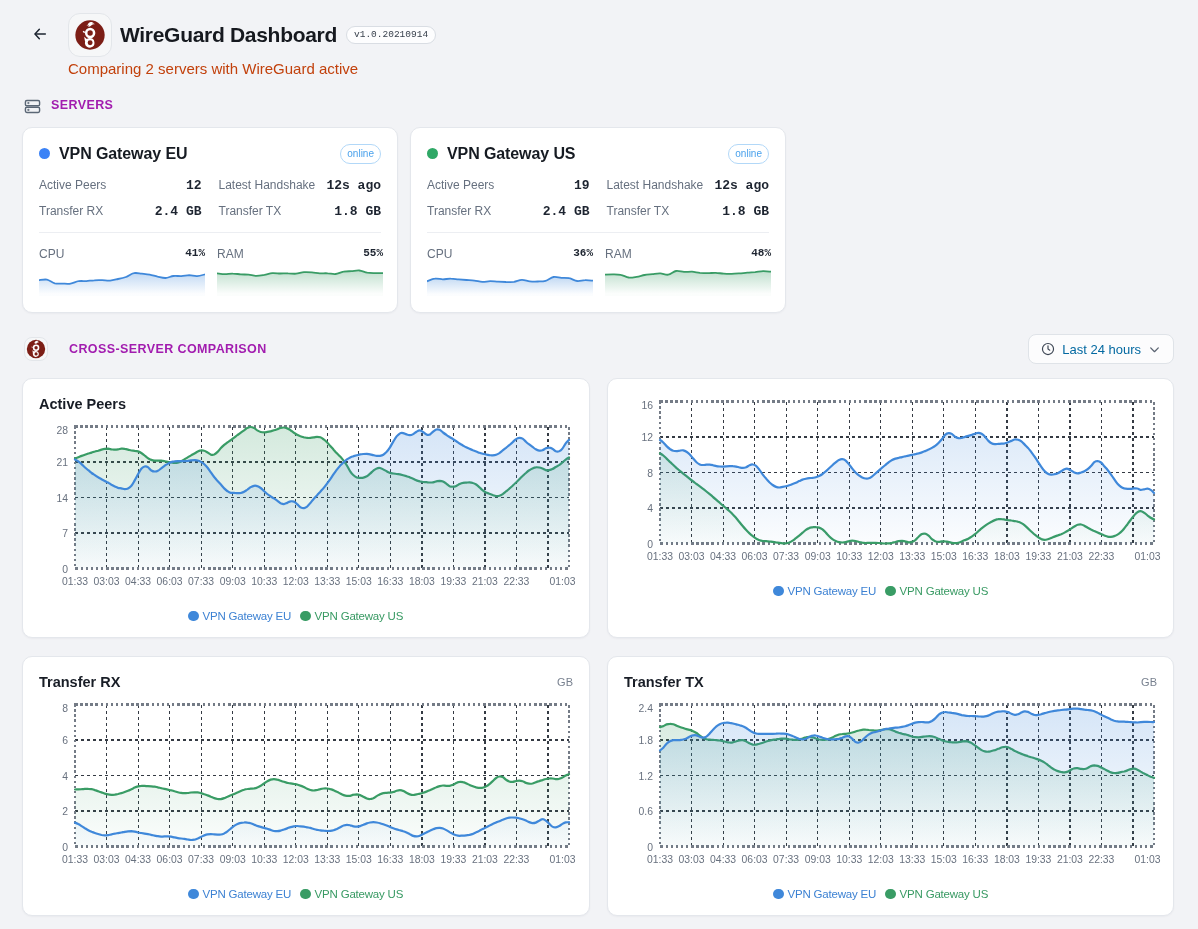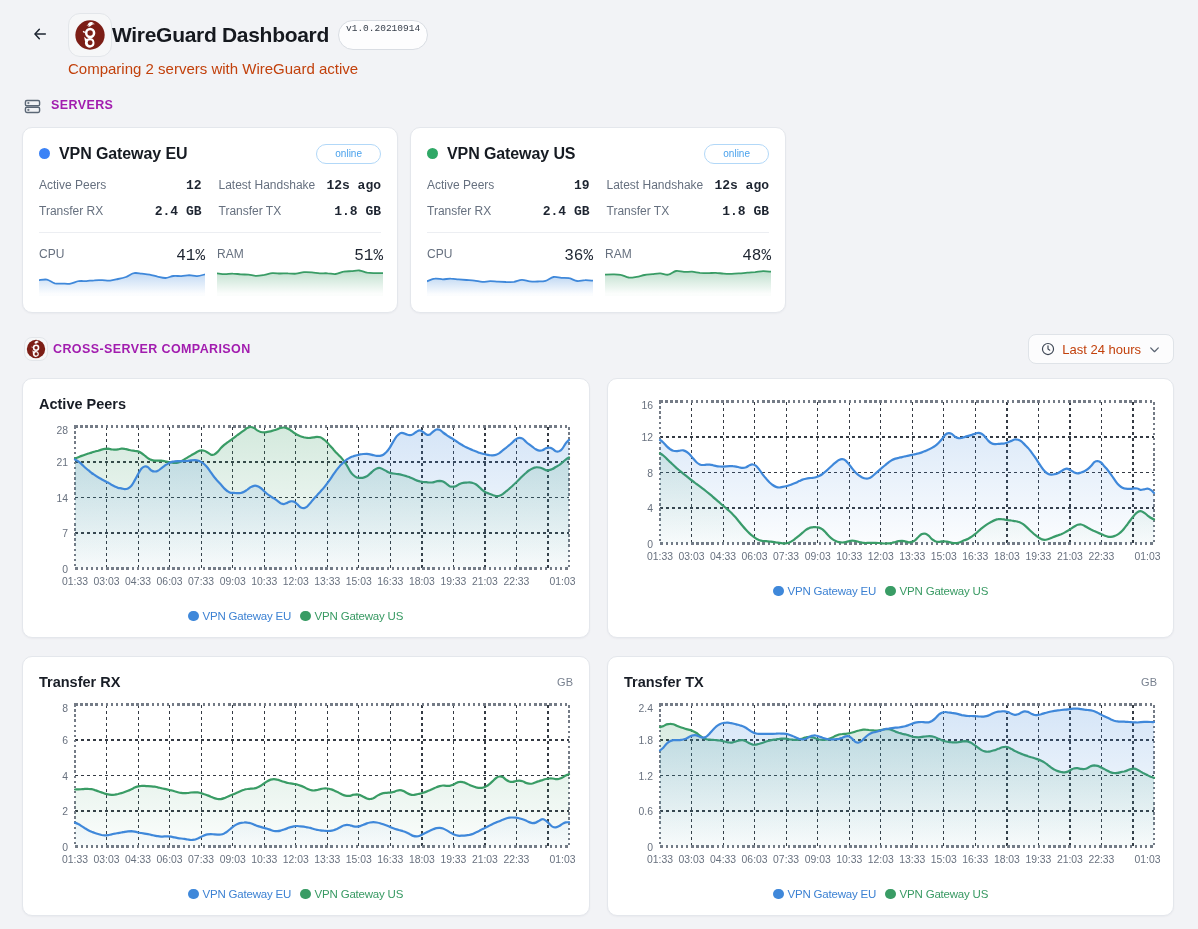--- a/index.html
+++ b/index.html
@@ -2,45 +2,45 @@
 <html><head><meta charset="utf-8"><title>WireGuard Dashboard</title>
 <style>
 * { margin:0; padding:0; box-sizing:border-box; }
 body { background:#f2f3f6; font-family:"Liberation Sans",sans-serif; width:1198px; height:929px; overflow:hidden; }
 .page { padding:13px 24px 0 22px; }
 .hdr { display:flex; align-items:flex-start; }
 .back { margin:13px 0 0 10px; width:16px; flex:none; }
 .hdr-block { margin-left:20px; }
 .hdr-row { display:flex; align-items:center; height:44px; }
 .logo-box { width:44px; height:44px; background:#f6f7f8; border:1px solid #e3e6ea; border-radius:12px; display:flex; align-items:center; justify-content:center; flex:none; }
-.title { font-size:21px; font-weight:700; color:#16191f; letter-spacing:-0.3px; }
-.ver { margin-left:9px; font-family:"Liberation Mono",monospace; font-size:9.5px; color:#39414d; border:1px solid #d9dde3; border-radius:999px; padding:2px 7px 15px; background:#fdfdfe; margin-top:0; }
+.title { font-size:21px; font-weight:700; color:#16191f; letter-spacing:-0.3px; margin-left:8px; }
+.ver { margin-left:9px; font-family:"Liberation Mono",monospace; font-size:9.5px; color:#39414d; border:1px solid #d9dde3; border-radius:999px; padding:2px 7px 3px; background:#fdfdfe; margin-top:0; }
 .subtitle { margin-top:3px; font-size:15px; color:#c2410c; }
 .sec-hdr { display:flex; align-items:center; gap:10px; margin:18px 0 12px 2px; }
 .sec-txt { font-size:12.5px; font-weight:700; letter-spacing:0.4px; color:#a21caf; }
 .icon-box-sm { width:24px; height:24px; background:#f6f7f8; border:1px solid #e3e6ea; border-radius:8px; display:flex; align-items:center; justify-content:center; }
 .server-row { display:flex; gap:12px; }
 .server-card { width:376px; height:186px; background:#fff; border:1px solid #e4e7ec; border-radius:10px; padding:16px; box-shadow:0 1px 2px rgba(16,24,40,0.04); }
 .sc-head { display:flex; align-items:center; margin-top:0; height:19px; }
 .sc-dot { width:11px; height:11px; border-radius:50%; margin-right:9px; }
 .sc-name { font-size:16px; letter-spacing:-0.4px; font-weight:700; color:#161b22; flex:1; letter-spacing:-0.1px; }
-.badge-online { font-size:10px; color:#4ba2ec; border:1.5px solid #b2d8f8; border-radius:999px; padding:2px 18px 3px; line-height:13px; }
+.badge-online { font-size:10px; color:#4ba2ec; border:1.5px solid #b2d8f8; border-radius:999px; padding:2px 6px 3px; line-height:13px; }
 .sc-stats { display:grid; grid-template-columns:1fr 1fr; column-gap:17px; row-gap:11px; margin-top:15px; }
 .stat { display:flex; justify-content:space-between; align-items:baseline; height:15px; line-height:15px; }
 .slabel { font-size:12px; color:#66707f; line-height:15px; }
 .sval { font-family:"Liberation Mono",monospace; font-size:13px; font-weight:700; color:#1d2430; line-height:15px; }
 .sc-div { border-top:1px solid #eceef2; margin-top:13px; }
 .sc-sparks { display:flex; gap:12px; margin-top:14px; }
 .spark { width:166px; }
 .spark-head { display:flex; justify-content:space-between; height:15px; margin-bottom:0; }
-.spct { font-family:"Liberation Mono",monospace; font-size:16px; font-weight:400; color:#1d2430; }
-.cmp-hdr { display:flex; align-items:center; gap:5px; margin:21px 0 14px 2px; }
+.spct { font-family:"Liberation Mono",monospace; font-size:11px; font-weight:700; color:#1d2430; }
+.cmp-hdr { display:flex; align-items:center; gap:21px; margin:21px 0 14px 2px; }
 .cmp-spacer { flex:1; }
 .dropdown { display:flex; align-items:center; gap:7px; background:#fcfcfd; border:1px solid #dfe3e8; border-radius:8px; padding:0 12px; height:30px; }
-.dropdown .dtxt { font-size:13px; color:#c2410c; }
+.dropdown .dtxt { font-size:13px; color:#0369a1; }
 .charts { display:grid; grid-template-columns:568px 567px; gap:18px 17px; }
 .chart-card { background:#fff; border:1px solid #e4e7ec; border-radius:10px; padding:16px; height:260px; box-shadow:0 1px 2px rgba(16,24,40,0.04); }
 .chart-head { display:flex; justify-content:space-between; align-items:center; height:17px; margin-bottom:8px; }
 .chart-title { font-size:14.5px; font-weight:700; color:#181d26; }
 .unit { font-size:11px; color:#78818f; }
 .legend { display:flex; justify-content:flex-start; padding-left:149px; gap:9px; margin-top:18px; }
 .leg-item { display:flex; align-items:center; gap:4px; font-size:11.5px; letter-spacing:-0.2px; }
 .leg-blue { color:#3d82d3; }
 .leg-green { color:#389a63; }
 .legend .dot { width:10.5px; height:10.5px; border-radius:50%; display:inline-block; }
@@ -120,21 +120,21 @@
                   <stop offset="0.9" stop-color="#3f88da" stop-opacity="0.02"></stop>
                 </linearGradient>
               </defs>
               <path d="M0.0,18.2C1.3,18.1 5.3,17.1 7.9,17.6C10.5,18.1 13.2,20.6 15.8,21.3C18.4,21.9 21.1,21.5 23.7,21.6C26.3,21.7 29.0,22.1 31.6,21.6C34.3,21.2 36.9,19.6 39.5,19.2C42.2,18.7 44.8,19.2 47.4,19.1C50.1,18.9 52.7,18.4 55.3,18.3C58.0,18.1 60.6,18.2 63.2,18.2C65.9,18.3 68.5,18.8 71.1,18.6C73.8,18.4 76.4,17.6 79.0,17.0C81.7,16.5 84.3,16.0 87.0,15.0C89.6,14.1 92.2,11.7 94.9,11.2C97.5,10.6 100.1,11.4 102.8,11.6C105.4,11.9 108.0,12.1 110.7,12.6C113.3,13.1 115.9,14.1 118.6,14.7C121.2,15.2 123.8,16.1 126.5,16.0C129.1,15.9 131.7,14.3 134.4,14.0C137.0,13.7 139.7,14.2 142.3,14.1C144.9,14.0 147.6,13.3 150.2,13.2C152.8,13.2 155.5,14.3 158.1,14.1C160.7,14.0 164.7,12.7 166.0,12.4L166,34L0,34Z" fill="url(#sg1)"></path>
               <path d="M0.0,18.2C1.3,18.1 5.3,17.1 7.9,17.6C10.5,18.1 13.2,20.6 15.8,21.3C18.4,21.9 21.1,21.5 23.7,21.6C26.3,21.7 29.0,22.1 31.6,21.6C34.3,21.2 36.9,19.6 39.5,19.2C42.2,18.7 44.8,19.2 47.4,19.1C50.1,18.9 52.7,18.4 55.3,18.3C58.0,18.1 60.6,18.2 63.2,18.2C65.9,18.3 68.5,18.8 71.1,18.6C73.8,18.4 76.4,17.6 79.0,17.0C81.7,16.5 84.3,16.0 87.0,15.0C89.6,14.1 92.2,11.7 94.9,11.2C97.5,10.6 100.1,11.4 102.8,11.6C105.4,11.9 108.0,12.1 110.7,12.6C113.3,13.1 115.9,14.1 118.6,14.7C121.2,15.2 123.8,16.1 126.5,16.0C129.1,15.9 131.7,14.3 134.4,14.0C137.0,13.7 139.7,14.2 142.3,14.1C144.9,14.0 147.6,13.3 150.2,13.2C152.8,13.2 155.5,14.3 158.1,14.1C160.7,14.0 164.7,12.7 166.0,12.4" fill="none" stroke="#3f88da" stroke-width="1.8" stroke-linejoin="round"></path>
             </svg>
           </div>
 <div class="spark">
             <div class="spark-head">
               <span class="slabel">RAM</span>
-              <span class="spct">51%</span>
+              <span class="spct">55%</span>
             </div>
             <svg width="166" height="34" viewBox="0 0 166 34" style="display:block">
               <defs>
                 <linearGradient id="sg2" x1="0" y1="0" x2="0" y2="1">
                   <stop offset="0" stop-color="#399c65" stop-opacity="0.32"></stop>
                   <stop offset="0.9" stop-color="#399c65" stop-opacity="0.02"></stop>
                 </linearGradient>
               </defs>
               <path d="M0.0,11.4C1.3,11.5 5.3,12.2 7.9,12.2C10.5,12.2 13.2,11.5 15.8,11.6C18.4,11.6 21.1,12.1 23.7,12.3C26.3,12.5 29.0,12.5 31.6,12.7C34.3,13.0 36.9,13.8 39.5,13.8C42.2,13.8 44.8,13.3 47.4,12.9C50.1,12.4 52.7,11.3 55.3,11.1C58.0,10.9 60.6,11.4 63.2,11.5C65.9,11.5 68.5,11.3 71.1,11.4C73.8,11.4 76.4,11.9 79.0,11.7C81.7,11.5 84.3,10.4 87.0,10.2C89.6,10.0 92.2,10.2 94.9,10.4C97.5,10.6 100.1,11.1 102.8,11.3C105.4,11.4 108.0,11.1 110.7,11.3C113.3,11.4 115.9,12.3 118.6,12.0C121.2,11.7 123.8,10.0 126.5,9.6C129.1,9.1 131.7,9.3 134.4,9.2C137.0,9.0 139.7,8.3 142.3,8.5C144.9,8.8 147.6,10.2 150.2,10.7C152.8,11.1 155.5,11.1 158.1,11.2C160.7,11.2 164.7,11.1 166.0,11.1L166,34L0,34Z" fill="url(#sg2)"></path>
               <path d="M0.0,11.4C1.3,11.5 5.3,12.2 7.9,12.2C10.5,12.2 13.2,11.5 15.8,11.6C18.4,11.6 21.1,12.1 23.7,12.3C26.3,12.5 29.0,12.5 31.6,12.7C34.3,13.0 36.9,13.8 39.5,13.8C42.2,13.8 44.8,13.3 47.4,12.9C50.1,12.4 52.7,11.3 55.3,11.1C58.0,10.9 60.6,11.4 63.2,11.5C65.9,11.5 68.5,11.3 71.1,11.4C73.8,11.4 76.4,11.9 79.0,11.7C81.7,11.5 84.3,10.4 87.0,10.2C89.6,10.0 92.2,10.2 94.9,10.4C97.5,10.6 100.1,11.1 102.8,11.3C105.4,11.4 108.0,11.1 110.7,11.3C113.3,11.4 115.9,12.3 118.6,12.0C121.2,11.7 123.8,10.0 126.5,9.6C129.1,9.1 131.7,9.3 134.4,9.2C137.0,9.0 139.7,8.3 142.3,8.5C144.9,8.8 147.6,10.2 150.2,10.7C152.8,11.1 155.5,11.1 158.1,11.2C160.7,11.2 164.7,11.1 166.0,11.1" fill="none" stroke="#399c65" stroke-width="1.8" stroke-linejoin="round"></path>

